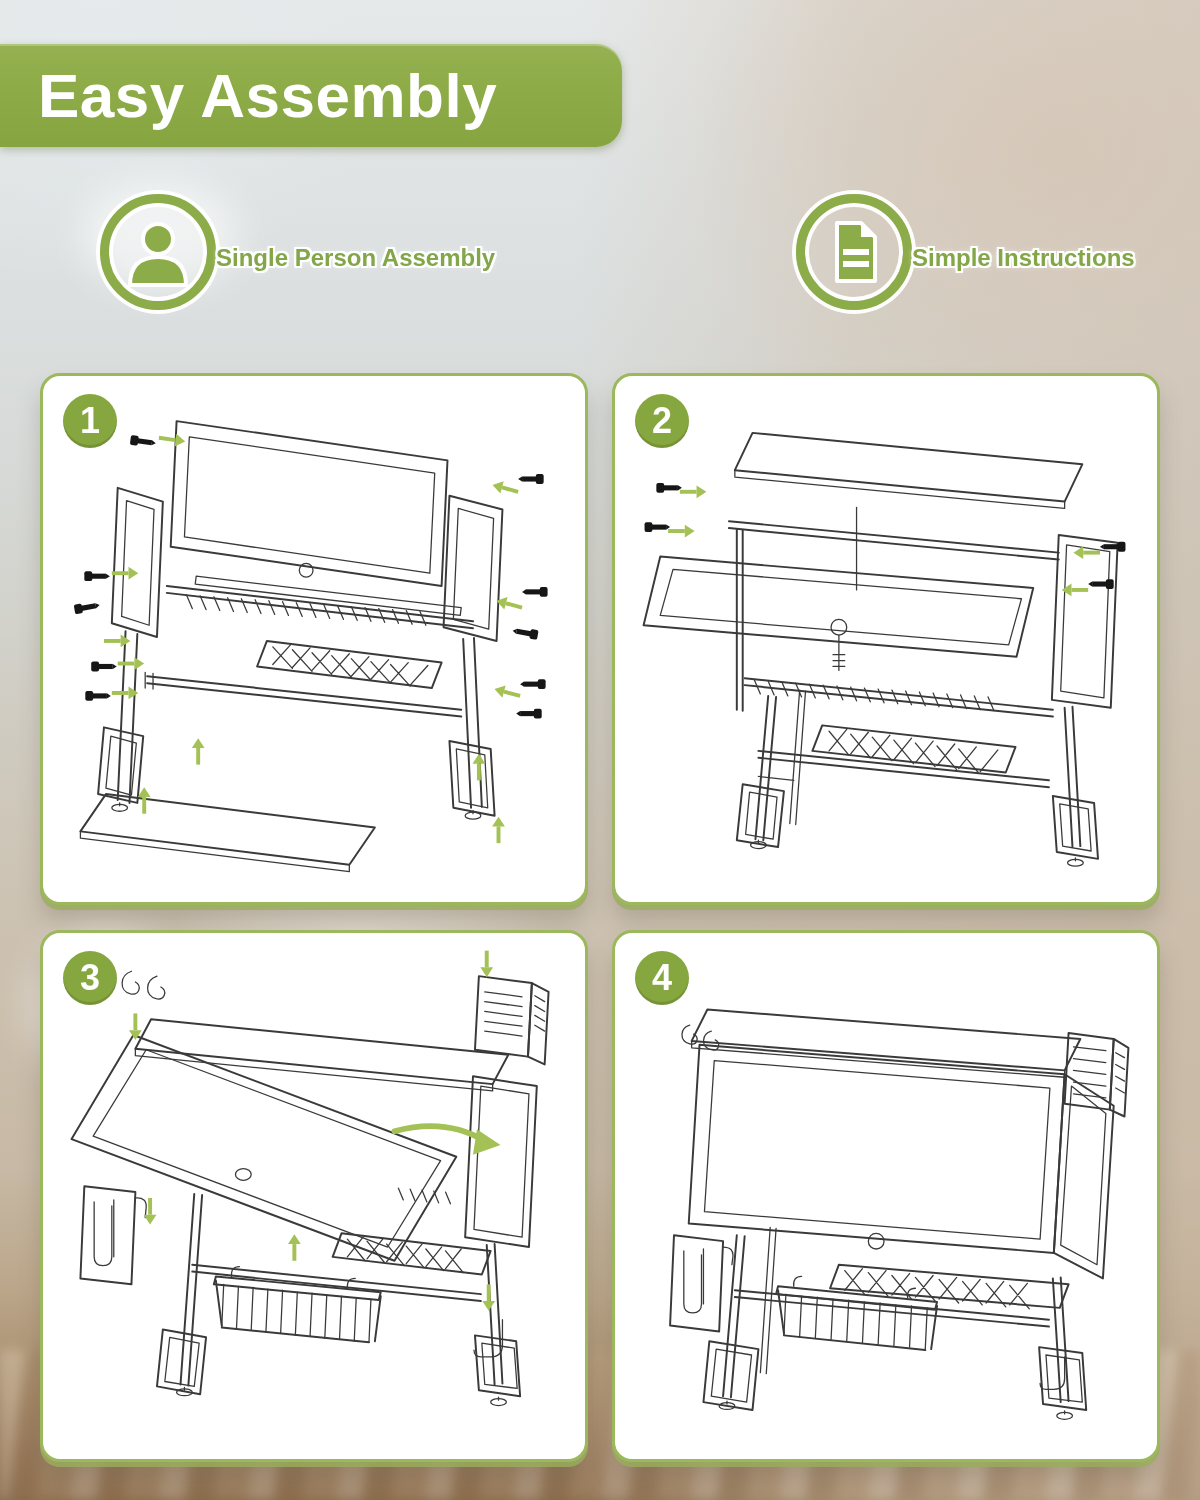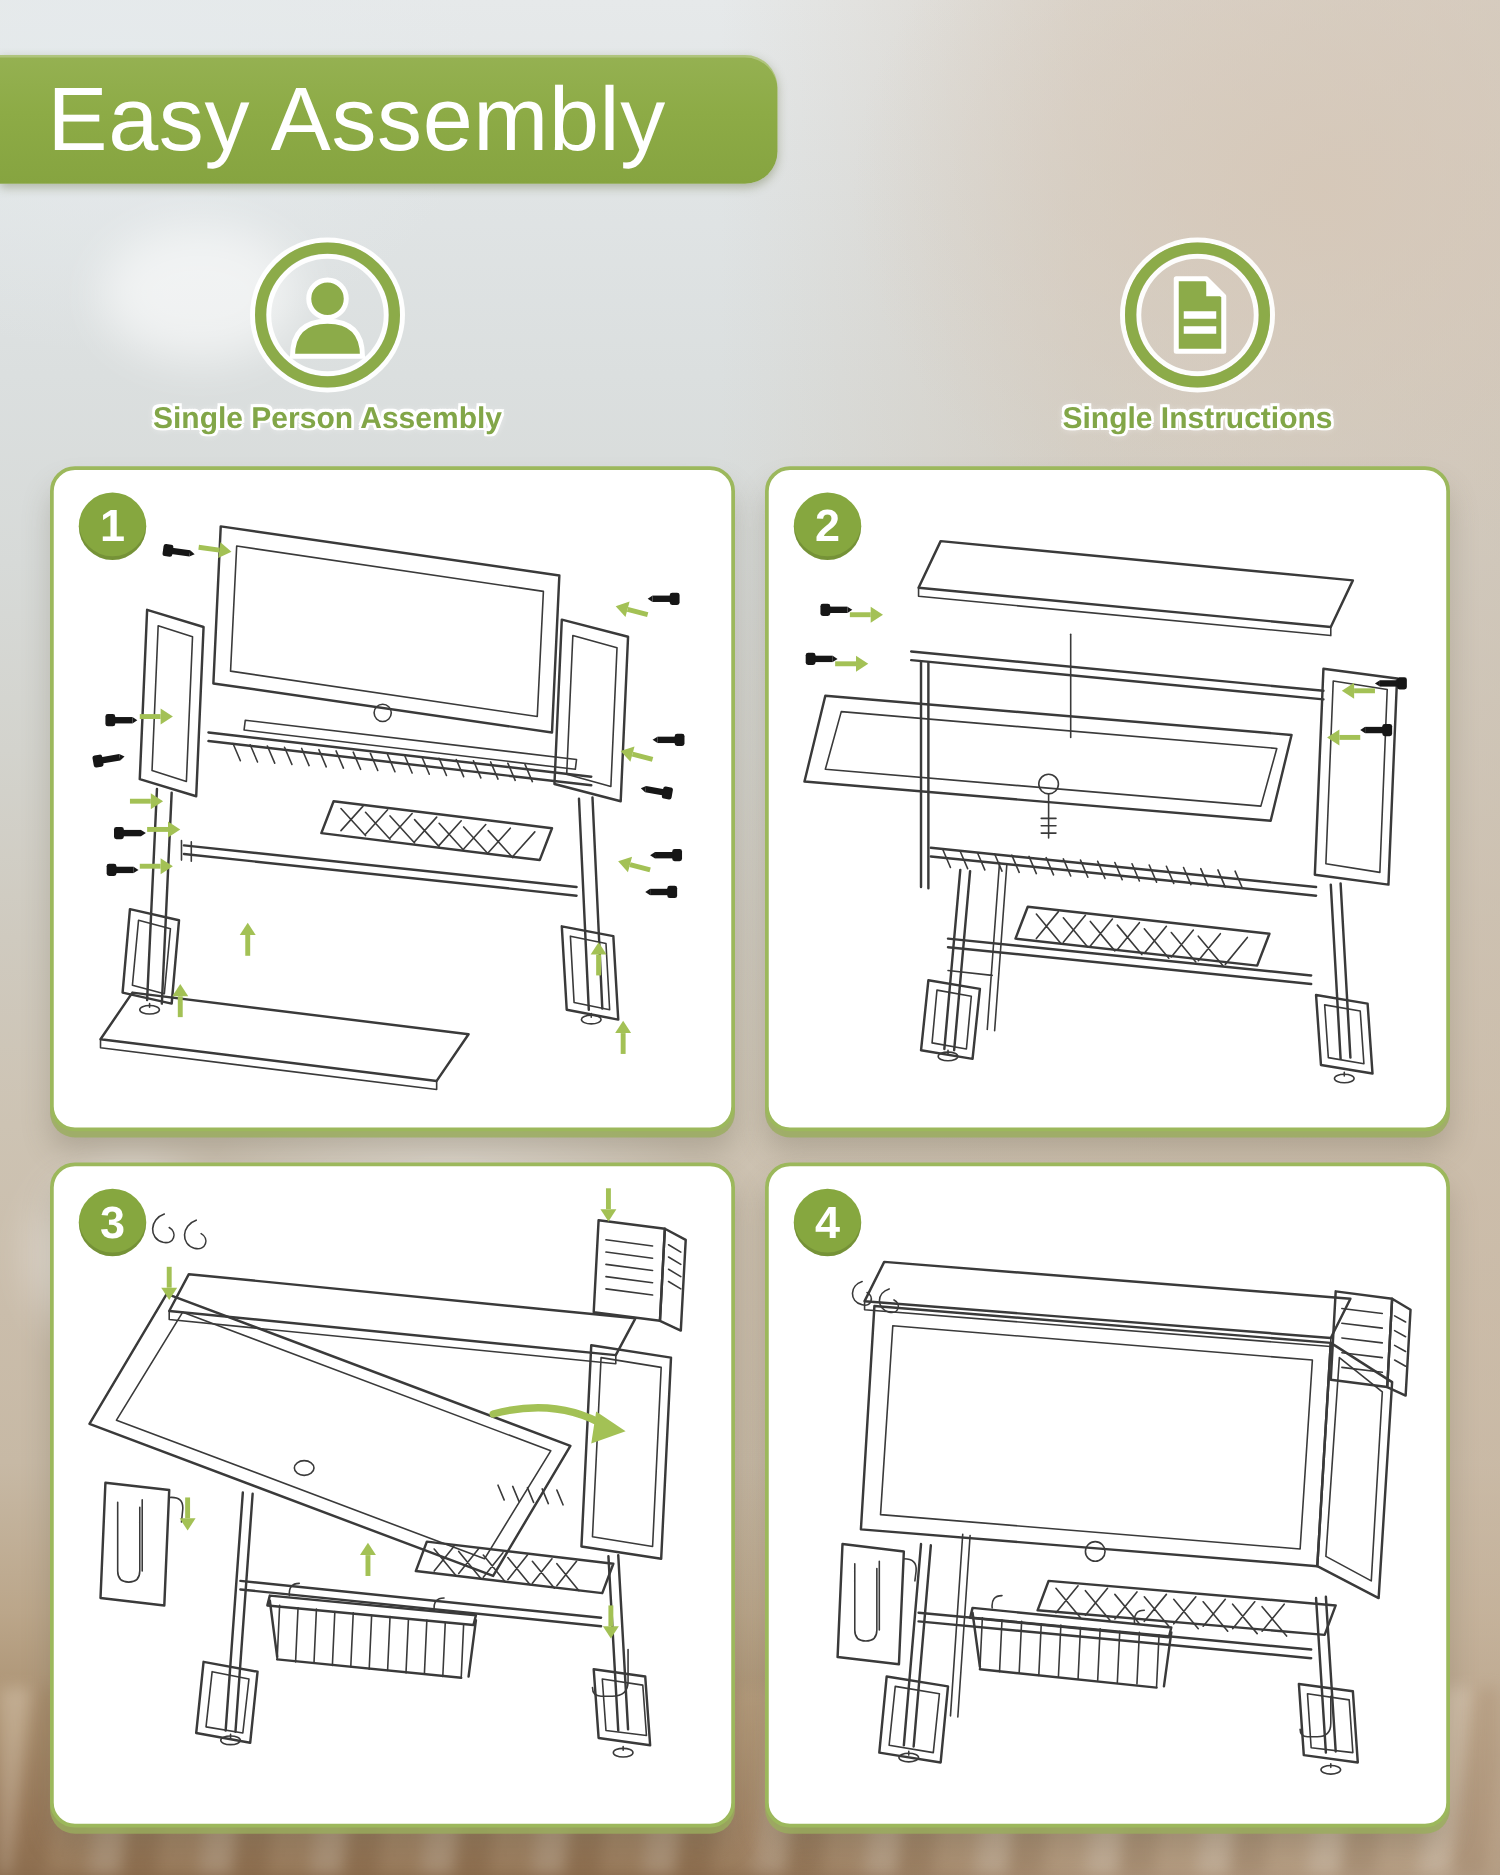--- a/index.html
+++ b/index.html
@@ -12,23 +12,23 @@
       linear-gradient(90deg, rgba(210,212,210,0) 0%, rgba(210,212,210,0) 48%, rgba(206,190,170,.45) 72%, rgba(203,186,166,.6) 100%),
       linear-gradient(180deg,#e6e9ea 0%,#e0e4e5 10%,#dbdfdf 20%,#d7dad8 30%,#d3d3cd 40%,#cfcabf 50%,#cdc3b3 60%,#cabdab 70%,#c7b9a5 78%,#bba68a 86%,#a98f6f 92%,#96785a 97%,#8a6c4e 100%);}
   .bokeh{position:absolute;border-radius:50%;filter:blur(18px);background:rgba(255,255,255,.55);}
   .counter-streaks{position:absolute;left:0;bottom:0;width:1200px;height:150px;opacity:.35;filter:blur(6px);
     background:repeating-linear-gradient(97deg,rgba(255,245,230,.7) 0 26px,rgba(150,115,80,.55) 26px 54px,rgba(210,180,145,.6) 54px 88px);}
   
   .banner{position:absolute;left:0;top:44px;width:622px;height:103px;border-radius:0 26px 26px 0;
     background:linear-gradient(180deg,#95b152 0%,#8dab46 45%,#86a440 100%);
     box-shadow:0 3px 8px rgba(90,100,50,.35), inset 0 2px 0 rgba(255,255,255,.25);
     display:flex;align-items:center;padding-left:38px;box-sizing:border-box;}
-  .banner h1{margin:0;font-size:72px;font-weight:normal;color:#ffffff;letter-spacing:.5px;}
+  .banner h1{margin:0;font-size:62px;font-weight:bold;color:#ffffff;letter-spacing:.5px;}
   
-  .feature{position:absolute;top:194px;width:324px;display:flex;flex-direction:column;align-items:center;}
+  .feature{position:absolute;top:194px;width:324px;display:flex;flex-direction:row;align-items:center;}
   .f1{left:100px;}.f2{left:460px;}.f3{left:796px;}
   .ring{width:116px;height:116px;border-radius:50%;border:9px solid #8cab49;box-sizing:border-box;
     box-shadow:0 0 0 4px rgba(255,255,255,.95), inset 0 0 0 4px rgba(255,255,255,.95);
     display:flex;align-items:center;justify-content:center;}
   .flabel{margin-top:11px;font-size:24px;font-weight:bold;color:#82a648;white-space:nowrap;
     text-shadow:-2px -2px 0 #fff,2px -2px 0 #fff,-2px 2px 0 #fff,2px 2px 0 #fff,0 -2px 0 #fff,0 2px 0 #fff,-2px 0 0 #fff,2px 0 0 #fff,0 0 7px #fff;}
   
   .panel{position:absolute;width:548px;height:532px;background:#ffffff;border:3px solid #9cb85c;border-radius:20px;box-sizing:border-box;
     box-shadow:0 5px 0 rgba(154,174,92,.8), 0 16px 22px rgba(105,98,80,.28);}
   .p1{left:40px;top:373px;}.p2{left:612px;top:373px;}.p3{left:40px;top:930px;}.p4{left:612px;top:930px;}
@@ -68,21 +68,21 @@
 
   <div class="feature f3">
     <div class="ring">
       <svg width="98" height="98" viewBox="0 0 98 98">
         <path d="M32 20 h24 l14 14 v44 h-38 z" fill="#8cab49" stroke="#fff" stroke-width="4" stroke-linejoin="round"></path>
         <path d="M56 20 v14 h14 z" fill="#ffffff"></path>
         <rect x="38" y="46" width="26" height="6" fill="#ffffff"></rect>
         <rect x="38" y="58" width="26" height="6" fill="#ffffff"></rect>
       </svg>
     </div>
-    <div class="flabel">Single Instructions</div>
+    <div class="flabel">Simple Instructions</div>
   </div>
 
   <section class="panel p1">
     <div class="badge">1</div>
     <svg class="art" viewBox="0 0 540 520">
       <g class="ln">
         <path d="M130 38 L406 78 L400 206 L124 166 Z"></path>
         <path class="thin" d="M143 54 L393 91 L388 193 L138 156 Z"></path>
         <circle class="thin" cx="262" cy="190" r="7"></circle>
         <path d="M70 106 L116 120 L110 258 L64 244 Z"></path>

